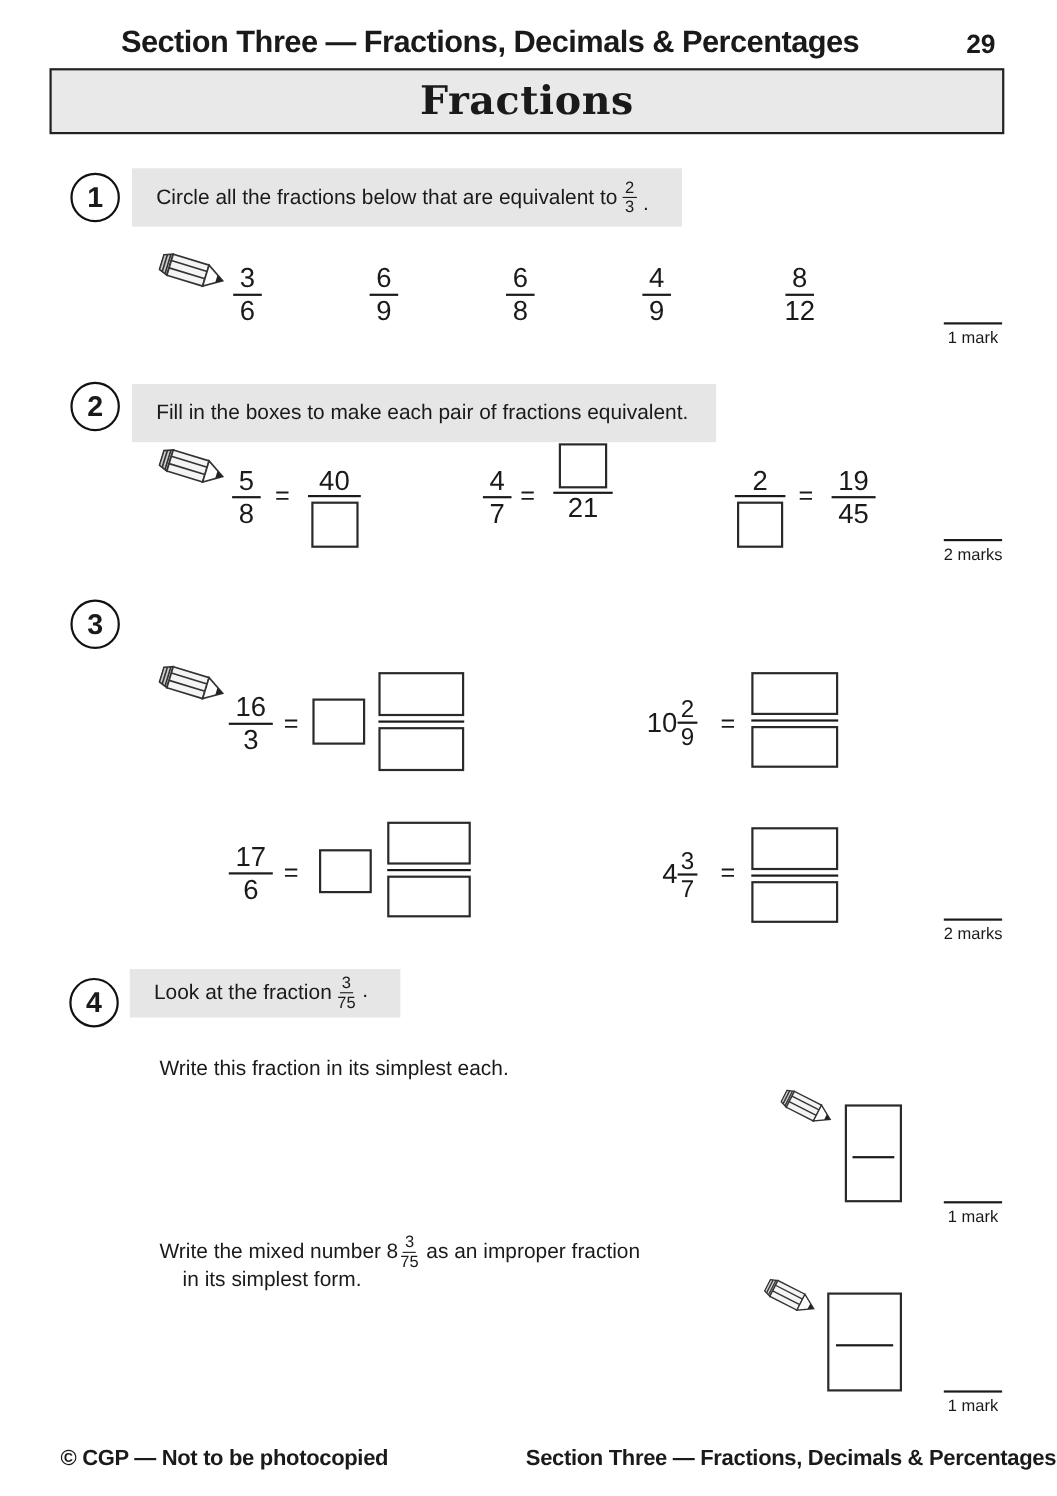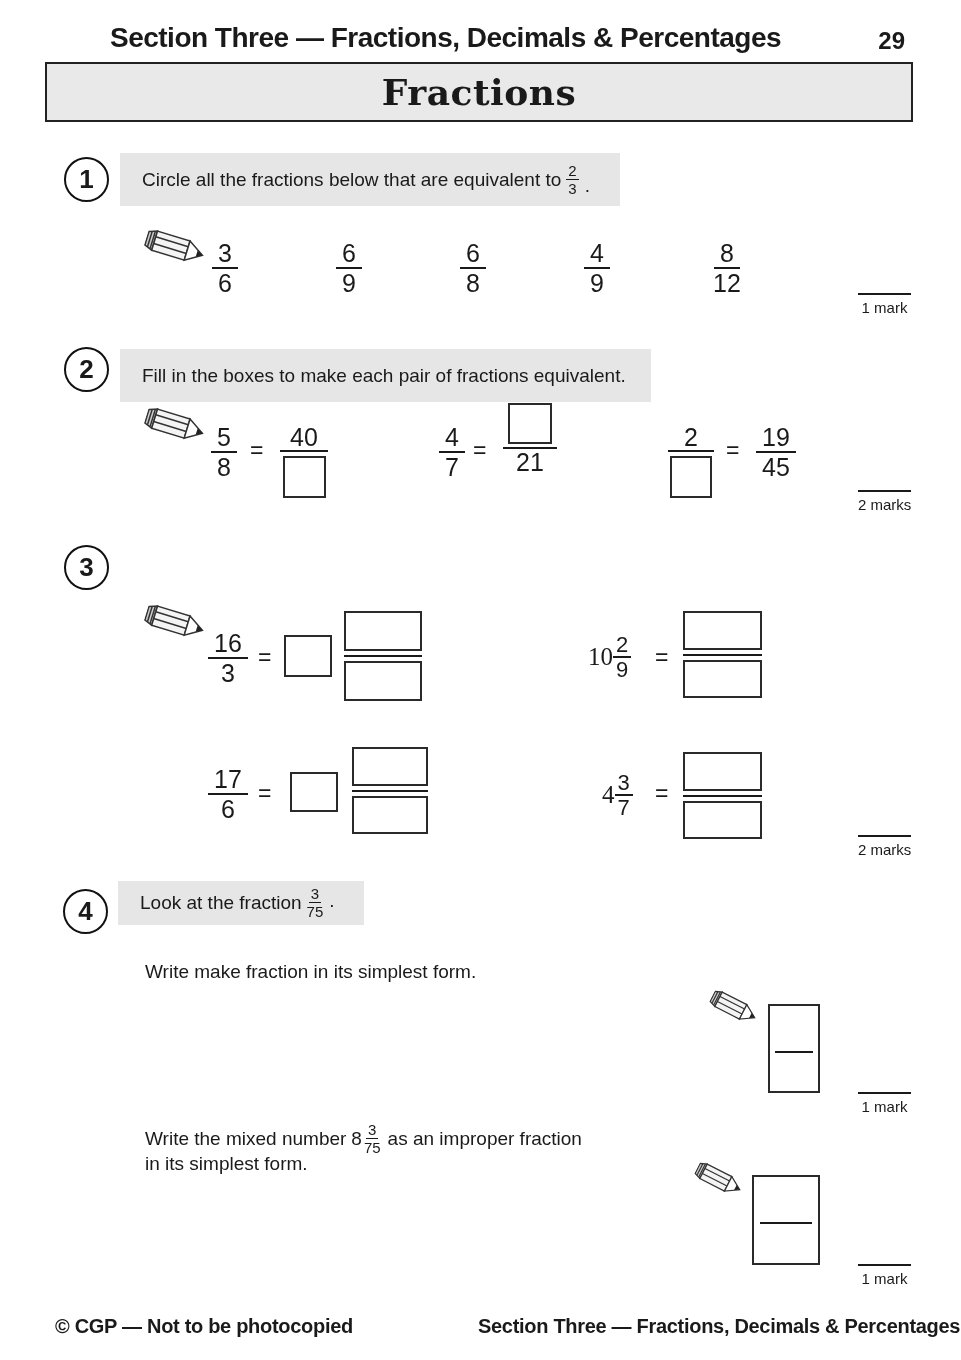--- a/index.html
+++ b/index.html
@@ -65,21 +65,21 @@
   .fbx .sq.above { margin-bottom:3px; }
 
   
   .wbox { position:absolute; border:2px solid #2a2a2a; background:#fff; }
   .stack { position:absolute; display:flex; flex-direction:column; }
   .stack .rb { border:2px solid #2a2a2a; background:#fff; }
   .stack .bar { border-top:2.5px solid #1a1a1a; margin:4px 0; }
 
   
   .mixed { position:absolute; display:flex; align-items:center; }
-  .mixed .wh { font-size:25px;font-family:Liberation Serif, serif; }
+  .mixed .wh { font-size:25px; }
   .frS { display:flex; flex-direction:column; align-items:center; font-size:22px; line-height:23px; }
   .frS .n { border-bottom:2px solid #1a1a1a; padding:0 3px; }
 
   
   .mark { position:absolute; display:flex; flex-direction:column; align-items:center; }
   .mark .line { width:53px; border-top:2px solid #1a1a1a; margin-bottom:4px; }
   .mark .lbl { font-size:15px; white-space:nowrap; }
   .mk1{left:858px;top:293px} .mk2{left:858px;top:490px} .mk3{left:858px;top:835px}
   .mk4{left:858px;top:1092px} .mk5{left:858px;top:1264px}
 
@@ -90,21 +90,21 @@
   .ab1 { left:768px; top:1004px; width:52px; height:89px; }
   .ab1 .ln { width:38px; }
   .ab2 { left:752px; top:1175px; width:68px; height:90px; }
   .ab2 .ln { width:52px; }
 
   
   .q4text { position:absolute; left:145px; font-size:19px; }
   .q4a { top:961px; }
   .q4b1 { top:1122px; display:flex; align-items:center; }
   .q4b1 .gap { margin-left:5px; }
-  .q4b2 { top:1153px; }
+  .q4b2 { top:1153px;margin-left:21px; }
 
   .pencil { position:absolute; }
   .pc1{left:146px;top:226px;transform:rotate(17deg);transform-origin:left center}
   .pc2{left:146px;top:404px;transform:rotate(17deg);transform-origin:left center}
   .pc3{left:146px;top:601px;transform:rotate(17deg);transform-origin:left center}
   .pc4{left:712px;top:986px;transform:rotate(27deg);transform-origin:left center}
   .pc5{left:697px;top:1158px;transform:rotate(27deg);transform-origin:left center}
 </style>
 </head>
 <body>
@@ -297,21 +297,21 @@
   <div class="qcircle qc4">4</div>
   <div class="prompt p4">
     <span>Look at the fraction</span>
     <span class="fr-inl">
       <span class="n">3</span>
       <span class="d">75</span>
     </span>
     <span class="dot" style="padding-bottom:13px">.</span>
   </div>
 
-  <div class="q4text q4a">Write make fraction in its simplest form.</div>
+  <div class="q4text q4a">Write this fraction in its simplest each.</div>
 
   <svg class="pencil pc4" width="52" height="20" viewBox="0 0 64 24">
     <g stroke="#333" stroke-width="1.5" fill="#e8e8e8">
       <polygon points="1,5 9,2 9,22 1,19" fill="#cfcfcf"></polygon>
       <line x1="4" y1="4" x2="4" y2="20"></line>
         <line x1="7" y1="3" x2="7" y2="21"></line>
       <rect x="9" y="2" width="34" height="20" fill="#f4f4f4"></rect>
       <line x1="9" y1="8" x2="43" y2="8"></line>
         <line x1="9" y1="15" x2="43" y2="15"></line>
       <polygon points="43,2 59,12 43,22" fill="#fff"></polygon>

